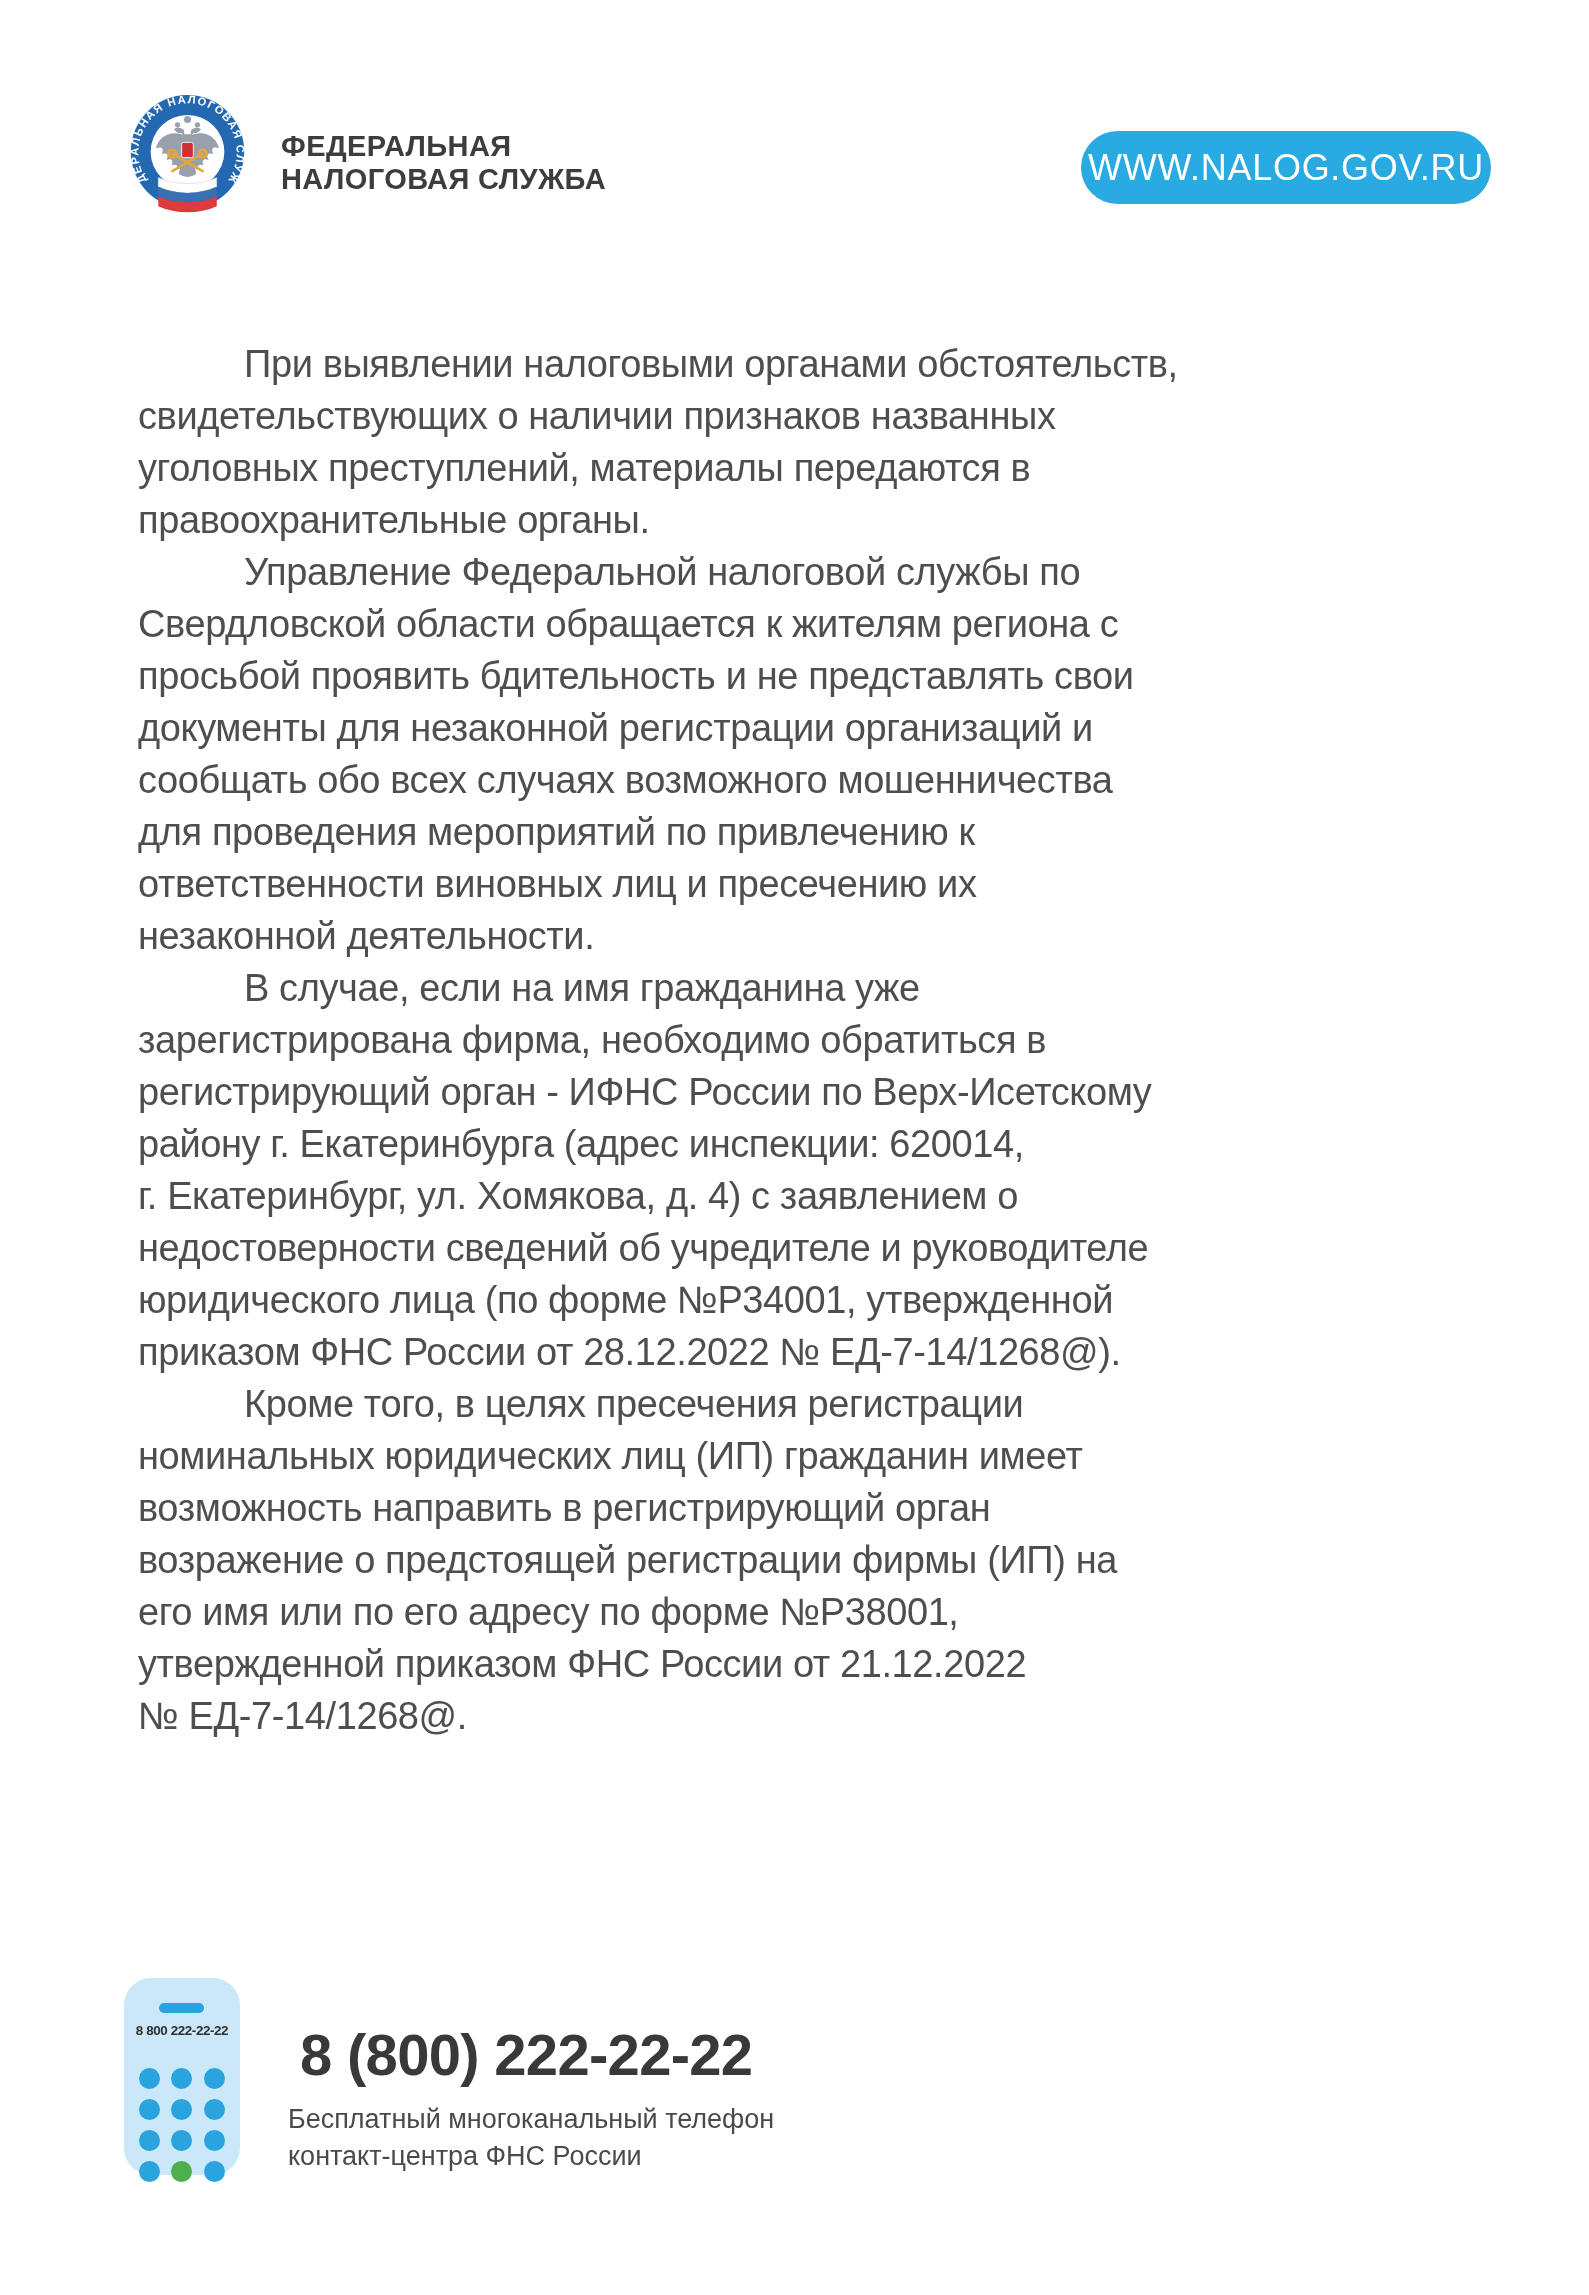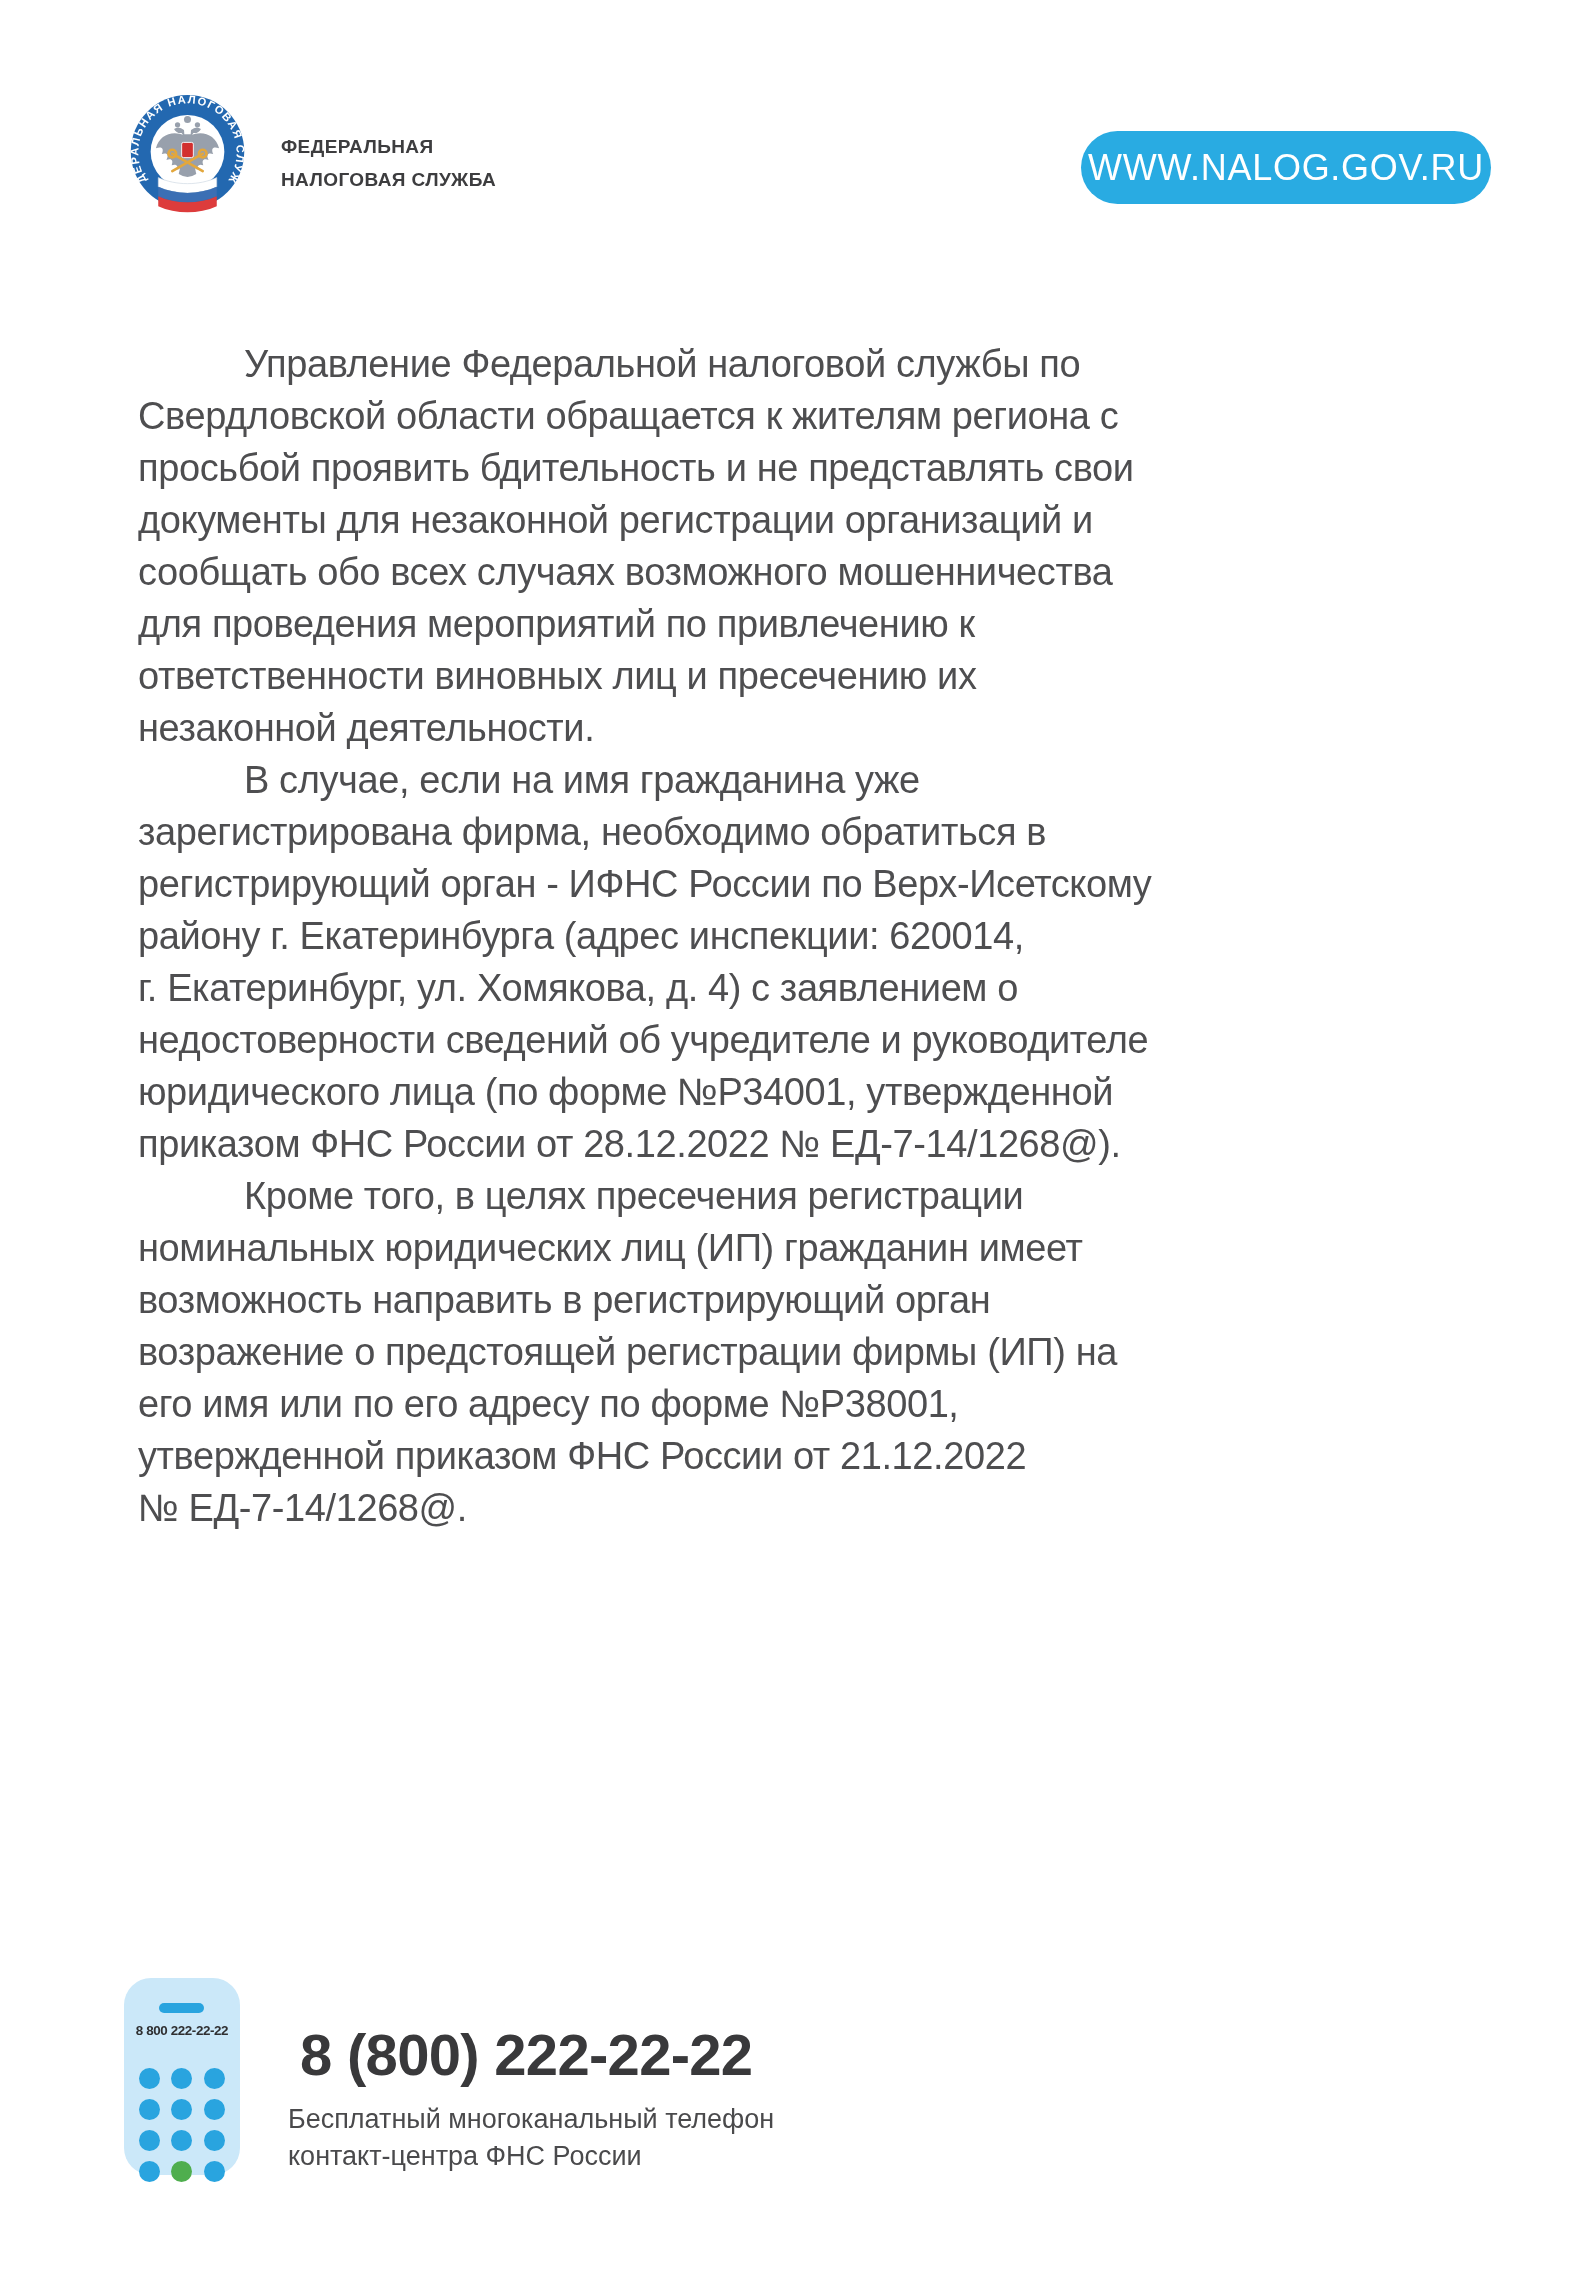--- a/index.html
+++ b/index.html
@@ -17,21 +17,21 @@
     position: absolute;
     left: 129px;
     top: 93px;
     width: 117px;
     height: 138px;
   }
   .wordmark {
     position: absolute;
     left: 281px;
     top: 130px;
-    font-size: 19px;
+    font-size: 29px;
     font-weight: bold;
     line-height: 33px;
     letter-spacing: 0.4px;
     color: #3D3D3F;
     text-transform: uppercase;
   }
   .site-badge {
     position: absolute;
     left: 1081px;
     top: 131px;
@@ -170,20 +170,24 @@
 
     <div class="wordmark">
       <div>ФЕДЕРАЛЬНАЯ</div>
       <div>НАЛОГОВАЯ СЛУЖБА</div>
     </div>
 
     <div class="site-badge">WWW.NALOG.GOV.RU</div>
   </header>
 
   <main class="doc-body">
+    <p>При выявлении налоговыми органами обстоятельств,
+свидетельствующих о наличии признаков названных
+уголовных преступлений, материалы передаются в
+правоохранительные органы.</p>
     <p>Управление Федеральной налоговой службы по
 Свердловской области обращается к жителям региона с
 просьбой проявить бдительность и не представлять свои
 документы для незаконной регистрации организаций и
 сообщать обо всех случаях возможного мошенничества
 для проведения мероприятий по привлечению к
 ответственности виновных лиц и пресечению их
 незаконной деятельности.</p>
     <p>В случае, если на имя гражданина уже
 зарегистрирована фирма, необходимо обратиться в

